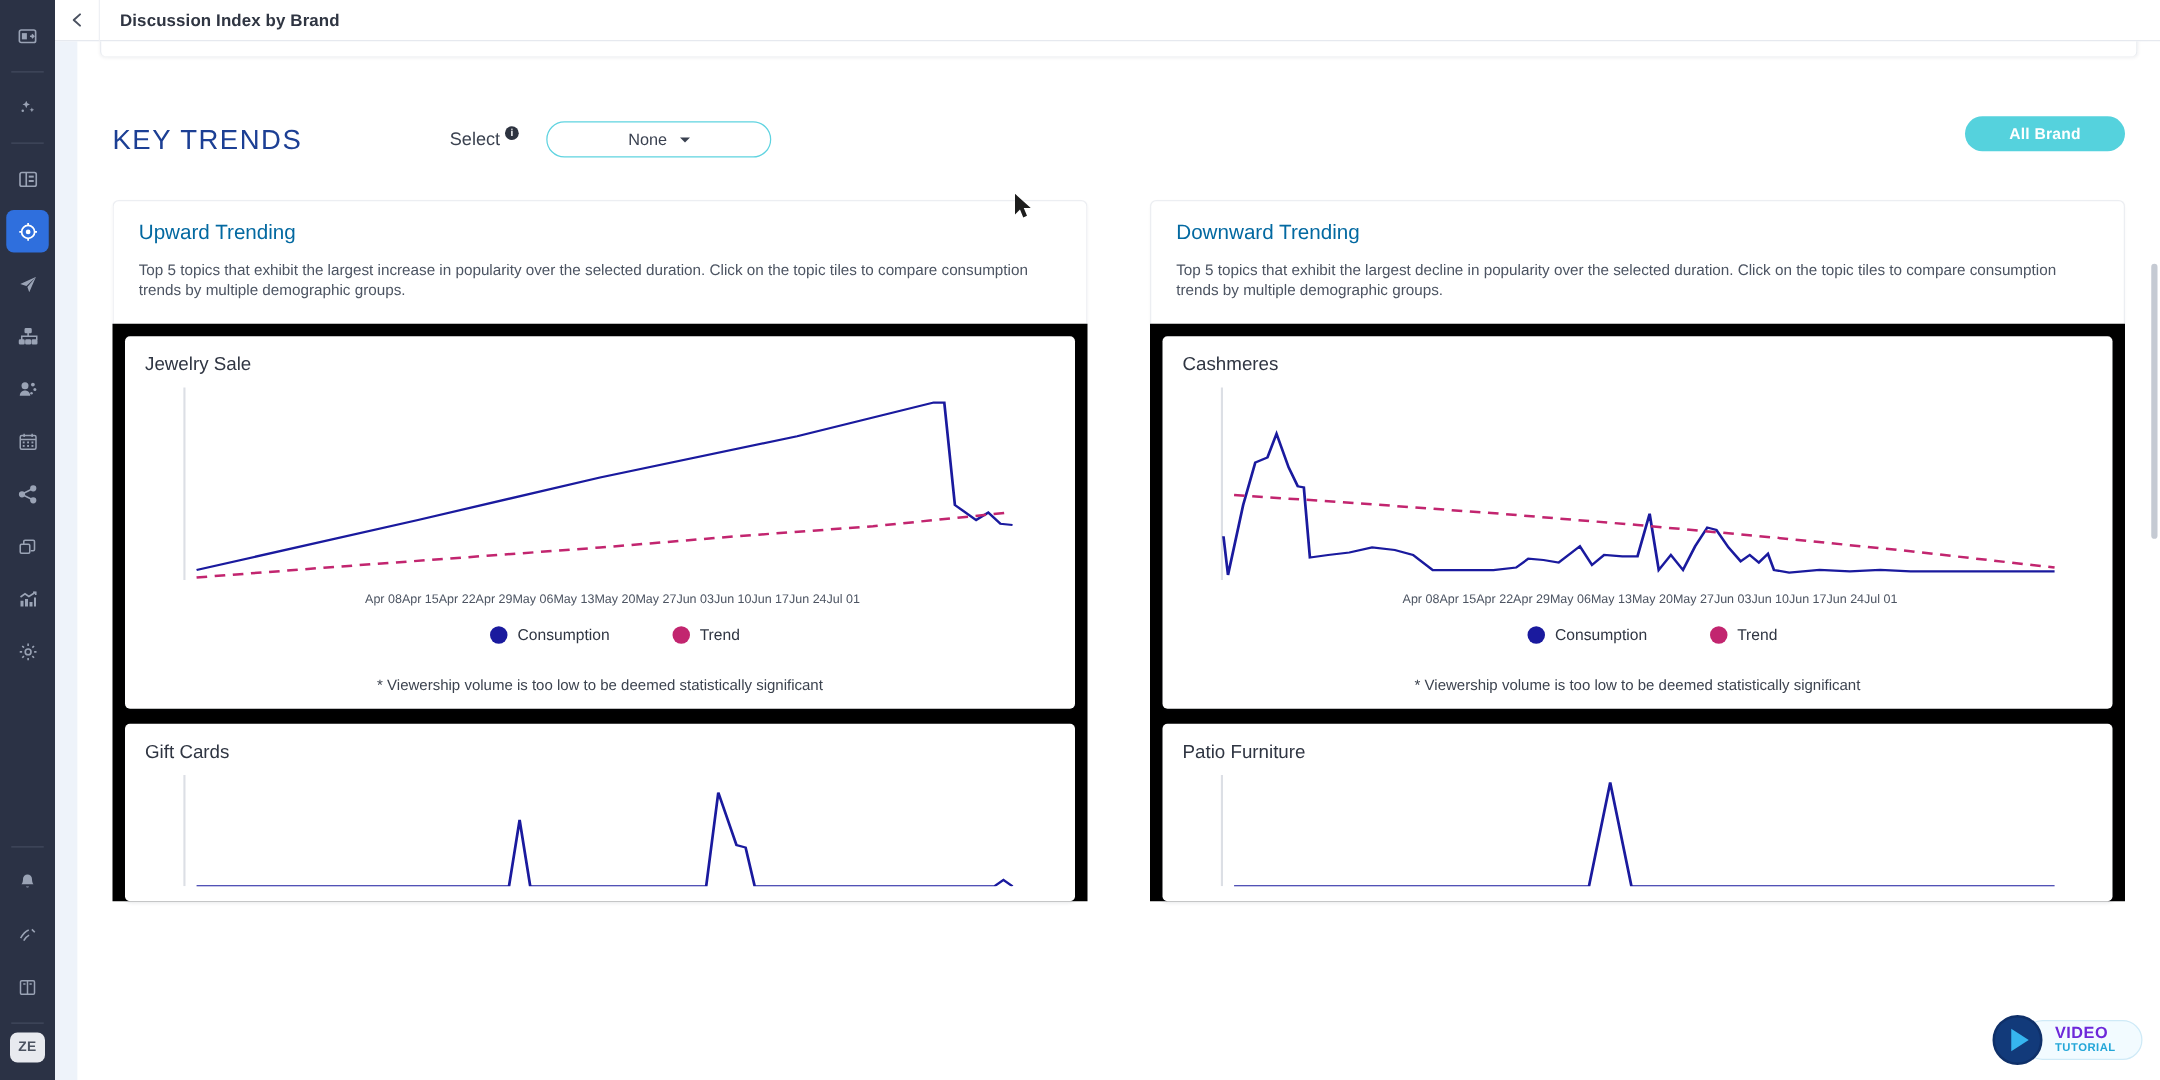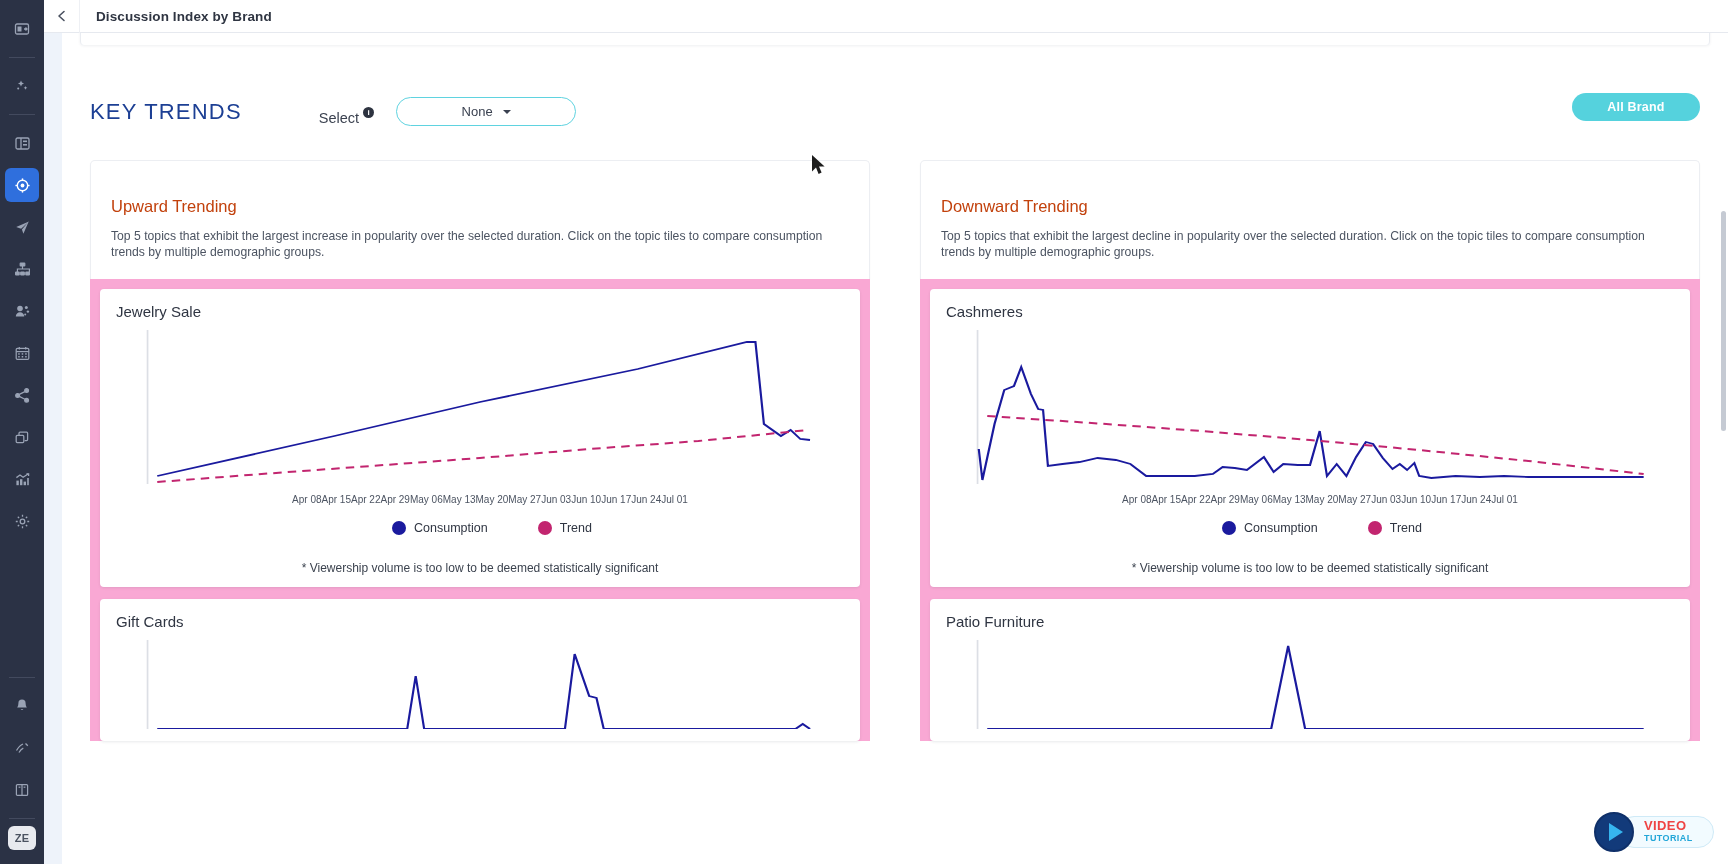--- a/index.html
+++ b/index.html
@@ -93,21 +93,21 @@
   
   .kt-row {
     display:flex; align-items:center;
     padding: 48px 28px 0 28px;
     position: relative;
   }
   .kt-title {
     font-size: 22px; color:#1c3f94; letter-spacing: 1.2px; font-weight: 400;
     white-space: nowrap;
   }
-  .kt-controls { display:flex; align-items:flex-end; margin-left: 77px; }
+  .kt-controls { display:flex; align-items:center; margin-left: 118px; }
   .select-label {
     font-size: 14.5px; color:#3b4250; margin-right: 6px;
     display:flex; align-items:flex-start; gap:4px;
   }
   .info-icon {
     width: 11px; height: 11px; border-radius:50%;
     background:#2d3340; color:#fff;
     font-size: 8px; font-weight:700;
     display:inline-flex; align-items:center; justify-content:center;
     position: relative; top: -3px;
@@ -158,27 +158,27 @@
     padding: 34px 28px 0 28px;
   }
   .col { flex: 1 1 0; min-width: 0; }
   .panel-head {
     background:#fff; border:1px solid #eceef2; border-bottom:none;
     border-radius: 5px 5px 0 0;
     padding: 16px 20px 18px 20px;
     box-shadow: 0 1px 2px rgba(25,35,60,.04);
   }
   .panel-head h3 {
-    font-size: 16.5px; font-weight:400; color:#c2410c; margin-bottom: 12px; margin-top: 20px;
+    font-size: 16.5px; font-weight:400; color:#0369a1; margin-bottom: 12px;
   }
   .panel-head p {
     font-size: 12.2px; color:#4c5462; line-height: 1.35;
   }
   .panel-body {
-    background:#f9a8d4;
+    background:#000000;
     padding: 10px 10px 0 10px;
   }
 
   
   .topic-card {
     background:#fff; border-radius: 4px;
     box-shadow: 0 1px 3px rgba(25,35,60,.10);
     padding: 14px 16px 12px 16px;
     margin-bottom: 12px;
   }
@@ -212,21 +212,21 @@
     display:flex; align-items:center;
   }
   .vb-pill {
     position:absolute; left: 24px; top: 4px;
     width: 96px; height: 32px; border-radius: 16px;
     background:#f2fbff; border: 1px solid #cfeaf7;
   }
   .vb-text {
     position:absolute; left: 50px; top: 7px; line-height: 1;
   }
-  .vb-text .l1 { font-size: 13px; font-weight: 800; color:#ef4444; letter-spacing:.4px; }
+  .vb-text .l1 { font-size: 13px; font-weight: 800; color:#6d28d9; letter-spacing:.4px; }
   .vb-text .l2 { font-size: 9px; font-weight: 700; color:#22a6d8; letter-spacing:.4px; margin-top:2px;}
   .vb-circle {
     position:absolute; left: 0; top: 0; width: 40px; height: 40px;
     border-radius:50%; background:#123a7a; border: 2px solid #0f3069;
     display:flex; align-items:center; justify-content:center;
   }
   .vb-play {
     width:0;height:0;border-top:9px solid transparent;border-bottom:9px solid transparent;
     border-left:14px solid #36b5ef; margin-left:4px;
   }

